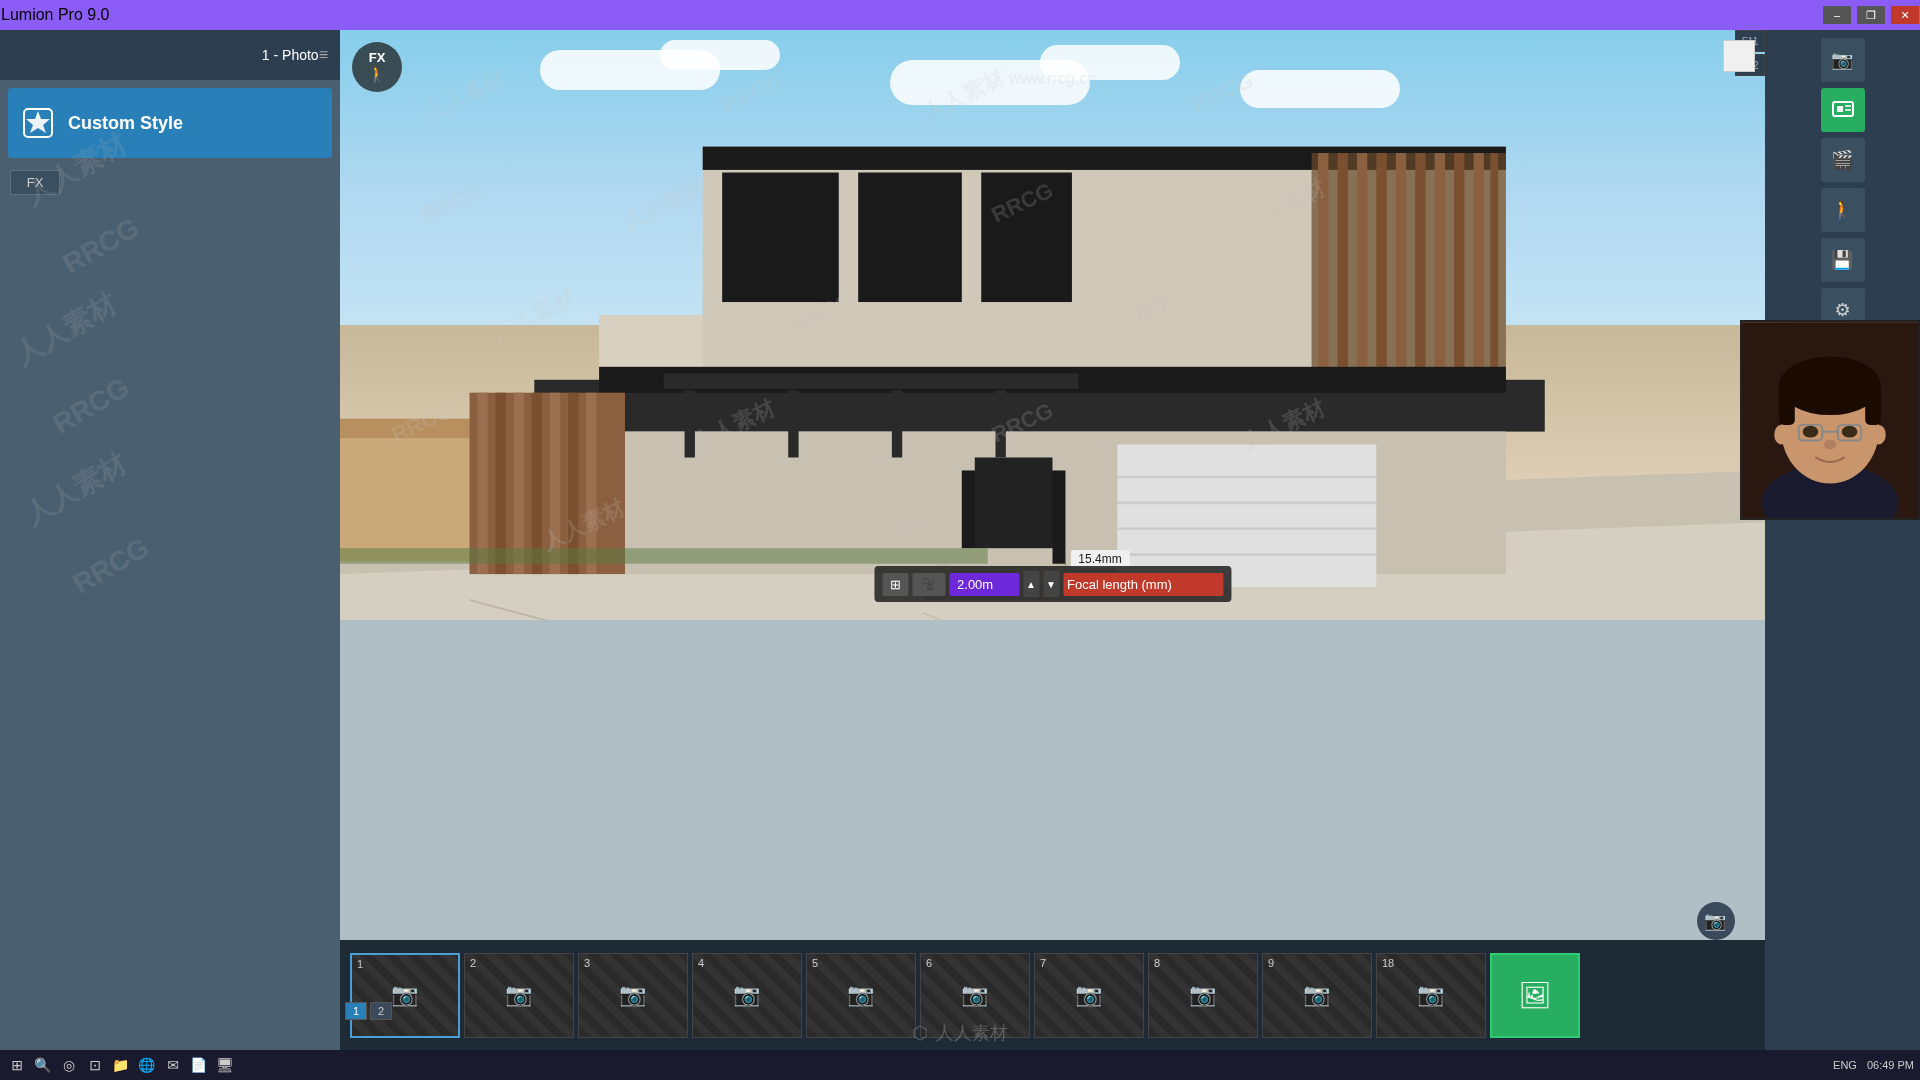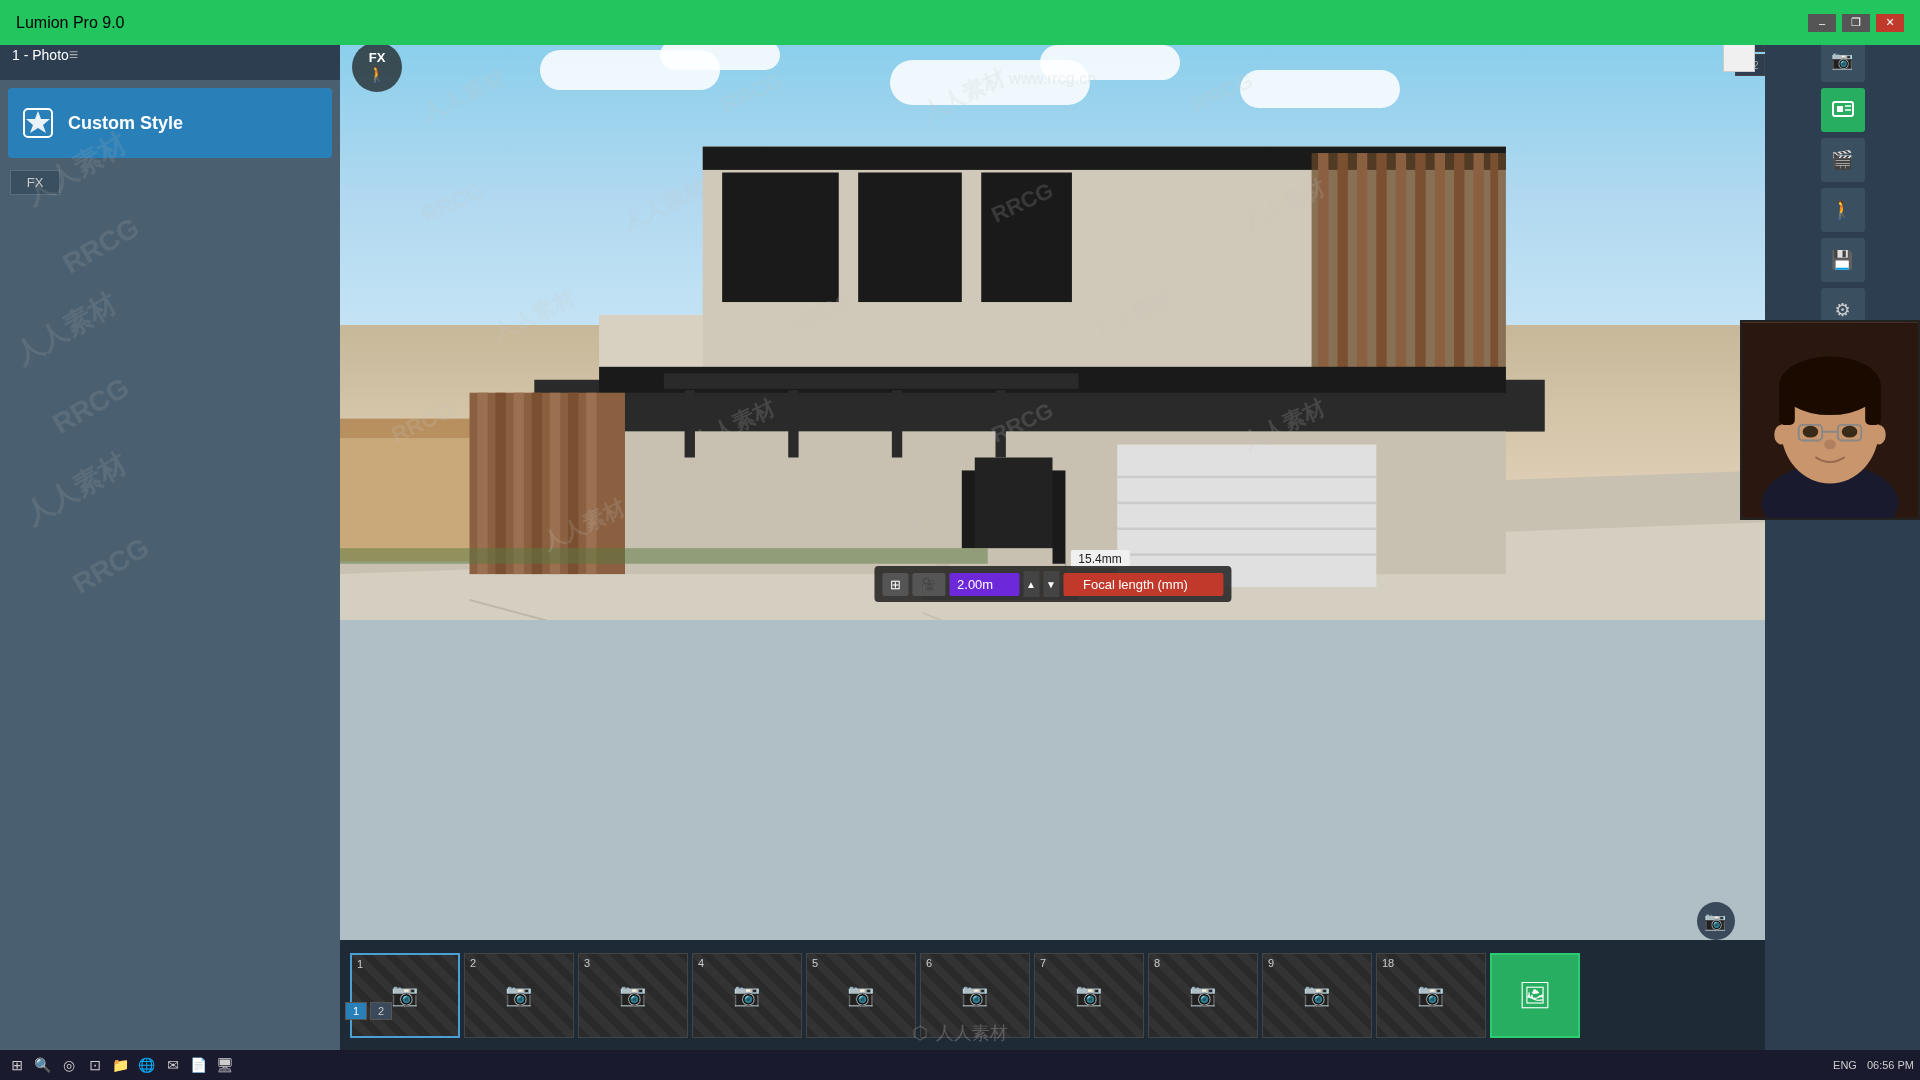--- a/index.html
+++ b/index.html
@@ -8,26 +8,26 @@
       height: 1080px;
       background: #b0bec5;
       font-family: 'Segoe UI', Arial, sans-serif;
       overflow: hidden;
       position: relative;
     }
 
     
     #titlebar {
       width: 100%;
-      height: 45px;
-      background: #22c55e;
+      height: 30px;
+      background: #8b5cf6;
       display: flex;
       align-items: center;
       justify-content: space-between;
-      padding: 0 16px;
+      padding: 0 1px;
       position: absolute;
       top: 0;
       left: 0;
       z-index: 100;
     }
     #titlebar-controls {
       display: flex;
       gap: 6px;
     }
     .title-btn {
@@ -52,21 +52,21 @@
       width: 340px;
       height: calc(100% - 30px - 30px);
       background: #4a6070;
       z-index: 10;
     }
     #sidebar-header {
       height: 50px;
       background: #2c3e50;
       display: flex;
       align-items: center;
-      justify-content: flex-start;
+      justify-content: flex-end;
       padding: 0 12px;
     }
     #sidebar-header-title {
       color: #fff;
       font-size: 14px;
       font-weight: 500;
     }
     #sidebar-menu-icon {
       color: #aaa;
       font-size: 16px;
@@ -234,21 +234,21 @@
       color: #222;
       font-size: 12px;
       padding: 2px 8px;
       border-radius: 2px;
       white-space: nowrap;
     }
     #focal-length-input {
       background: #c0392b;
       border: none;
       color: #fff;
-      padding: 4px 20px;
+      padding: 4px 4px;
       font-size: 13px;
       border-radius: 2px;
       cursor: pointer;
       min-width: 160px;
     }
     #camera-height-input {
       background: #3a3a3a;
       border: none;
       color: #fff;
       padding: 4px 8px;
@@ -807,15 +807,15 @@
   <div class="taskbar-icon">🔍</div>
   <div class="taskbar-icon">◎</div>
   <div class="taskbar-icon">⊡</div>
   <div class="taskbar-icon">📁</div>
   <div class="taskbar-icon">🌐</div>
   <div class="taskbar-icon">✉</div>
   <div class="taskbar-icon">📄</div>
   <div class="taskbar-icon">🖥</div>
   <div id="taskbar-right">
     <span>ENG</span>
-    <span>06:56 PM</span>
+    <span>06:49 PM</span>
   </div>
 </div>
 
 </body></html>

